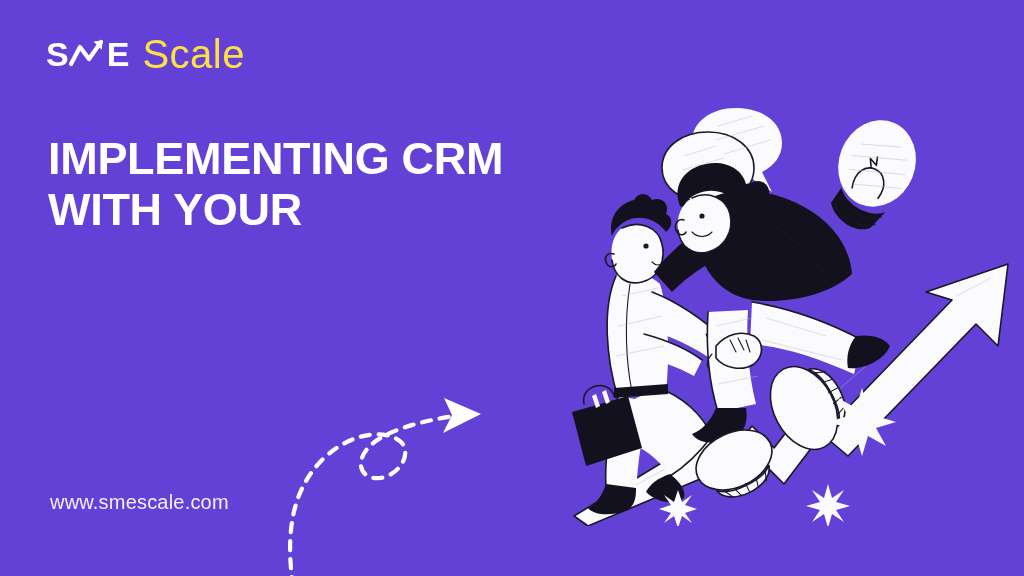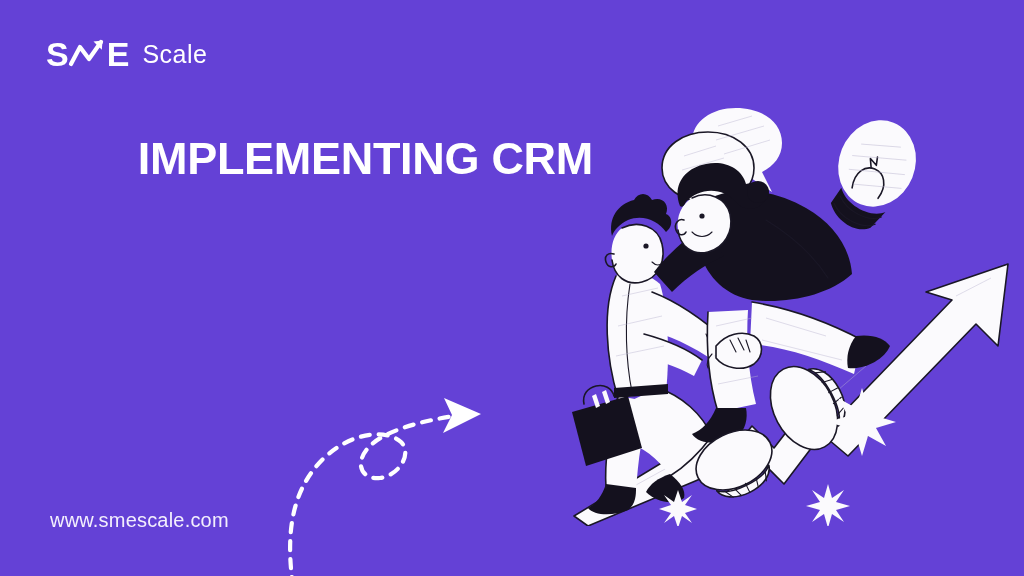--- a/index.html
+++ b/index.html
@@ -22,40 +22,40 @@
     height:42px;
   }
   #logo-sme {
     font-size:34px; font-weight:bold; color:#ffffff;
     letter-spacing:0px; line-height:1;
     display:flex; align-items:center;
   }
   .logo-letter { display:inline-block; }
   #logo-mark { display:inline-block; width:40px; height:34px; margin:0 -1px; }
   #logo-scale {
-    font-size:25px; font-weight:300; color:#ffffff;
+    font-size:40px; font-weight:300; color:#fde047;
     letter-spacing:0.5px; line-height:1; margin-left:13px;
   }
 
   
   #headline {
     position:absolute; left:48px; top:134px;
     width:545px;
     color:#ffffff;
     font-size:45px;
     font-weight:bold;
     line-height:1.13;
     letter-spacing:-0.3px;
     text-transform:uppercase;
   }
-  #headline .hl { display:block; white-space:nowrap;text-align:right; }
+  #headline .hl { display:block; white-space:nowrap; }
 
   
   #site-url {
-    position:absolute; left:50px; top:509px;
+    position:absolute; left:50px; top:491px;
     color:#f3effd;
     font-size:20px;
     font-weight:400;
     letter-spacing:0.2px;
   }
 
   
   #decor-arrow { position:absolute; left:276px; top:386px; width:260px; height:200px; }
 
   
@@ -75,20 +75,21 @@
           <path d="M25.5 4.4 L34.6 3.6 L33.8 12.8 Z" fill="#ffffff"></path>
         </svg>
       </span>
       <span class="logo-letter">E</span>
     </div>
     <div id="logo-scale">Scale</div>
   </div>
 
   <h1 id="headline">
     <span class="hl">IMPLEMENTING CRM</span>
+    <span class="hl">WITH YOUR</span>
   </h1>
 
   <div id="site-url">www.smescale.com</div>
 
   <div id="decor-arrow">
     <svg width="260" height="200" viewBox="0 0 260 200">
       <path d="M17 200 C10 150 14 105 48 72 C78 44 112 44 125 56
                C137 68 122 90 104 92 C86 94 78 78 92 62
                C106 46 140 36 178 30" fill="none" stroke="#ffffff" stroke-width="4.2" stroke-linecap="round" stroke-dasharray="9 9"></path>
       <path d="M168 12 L205 28 L167 47 L176 29 Z" fill="#ffffff"></path>

